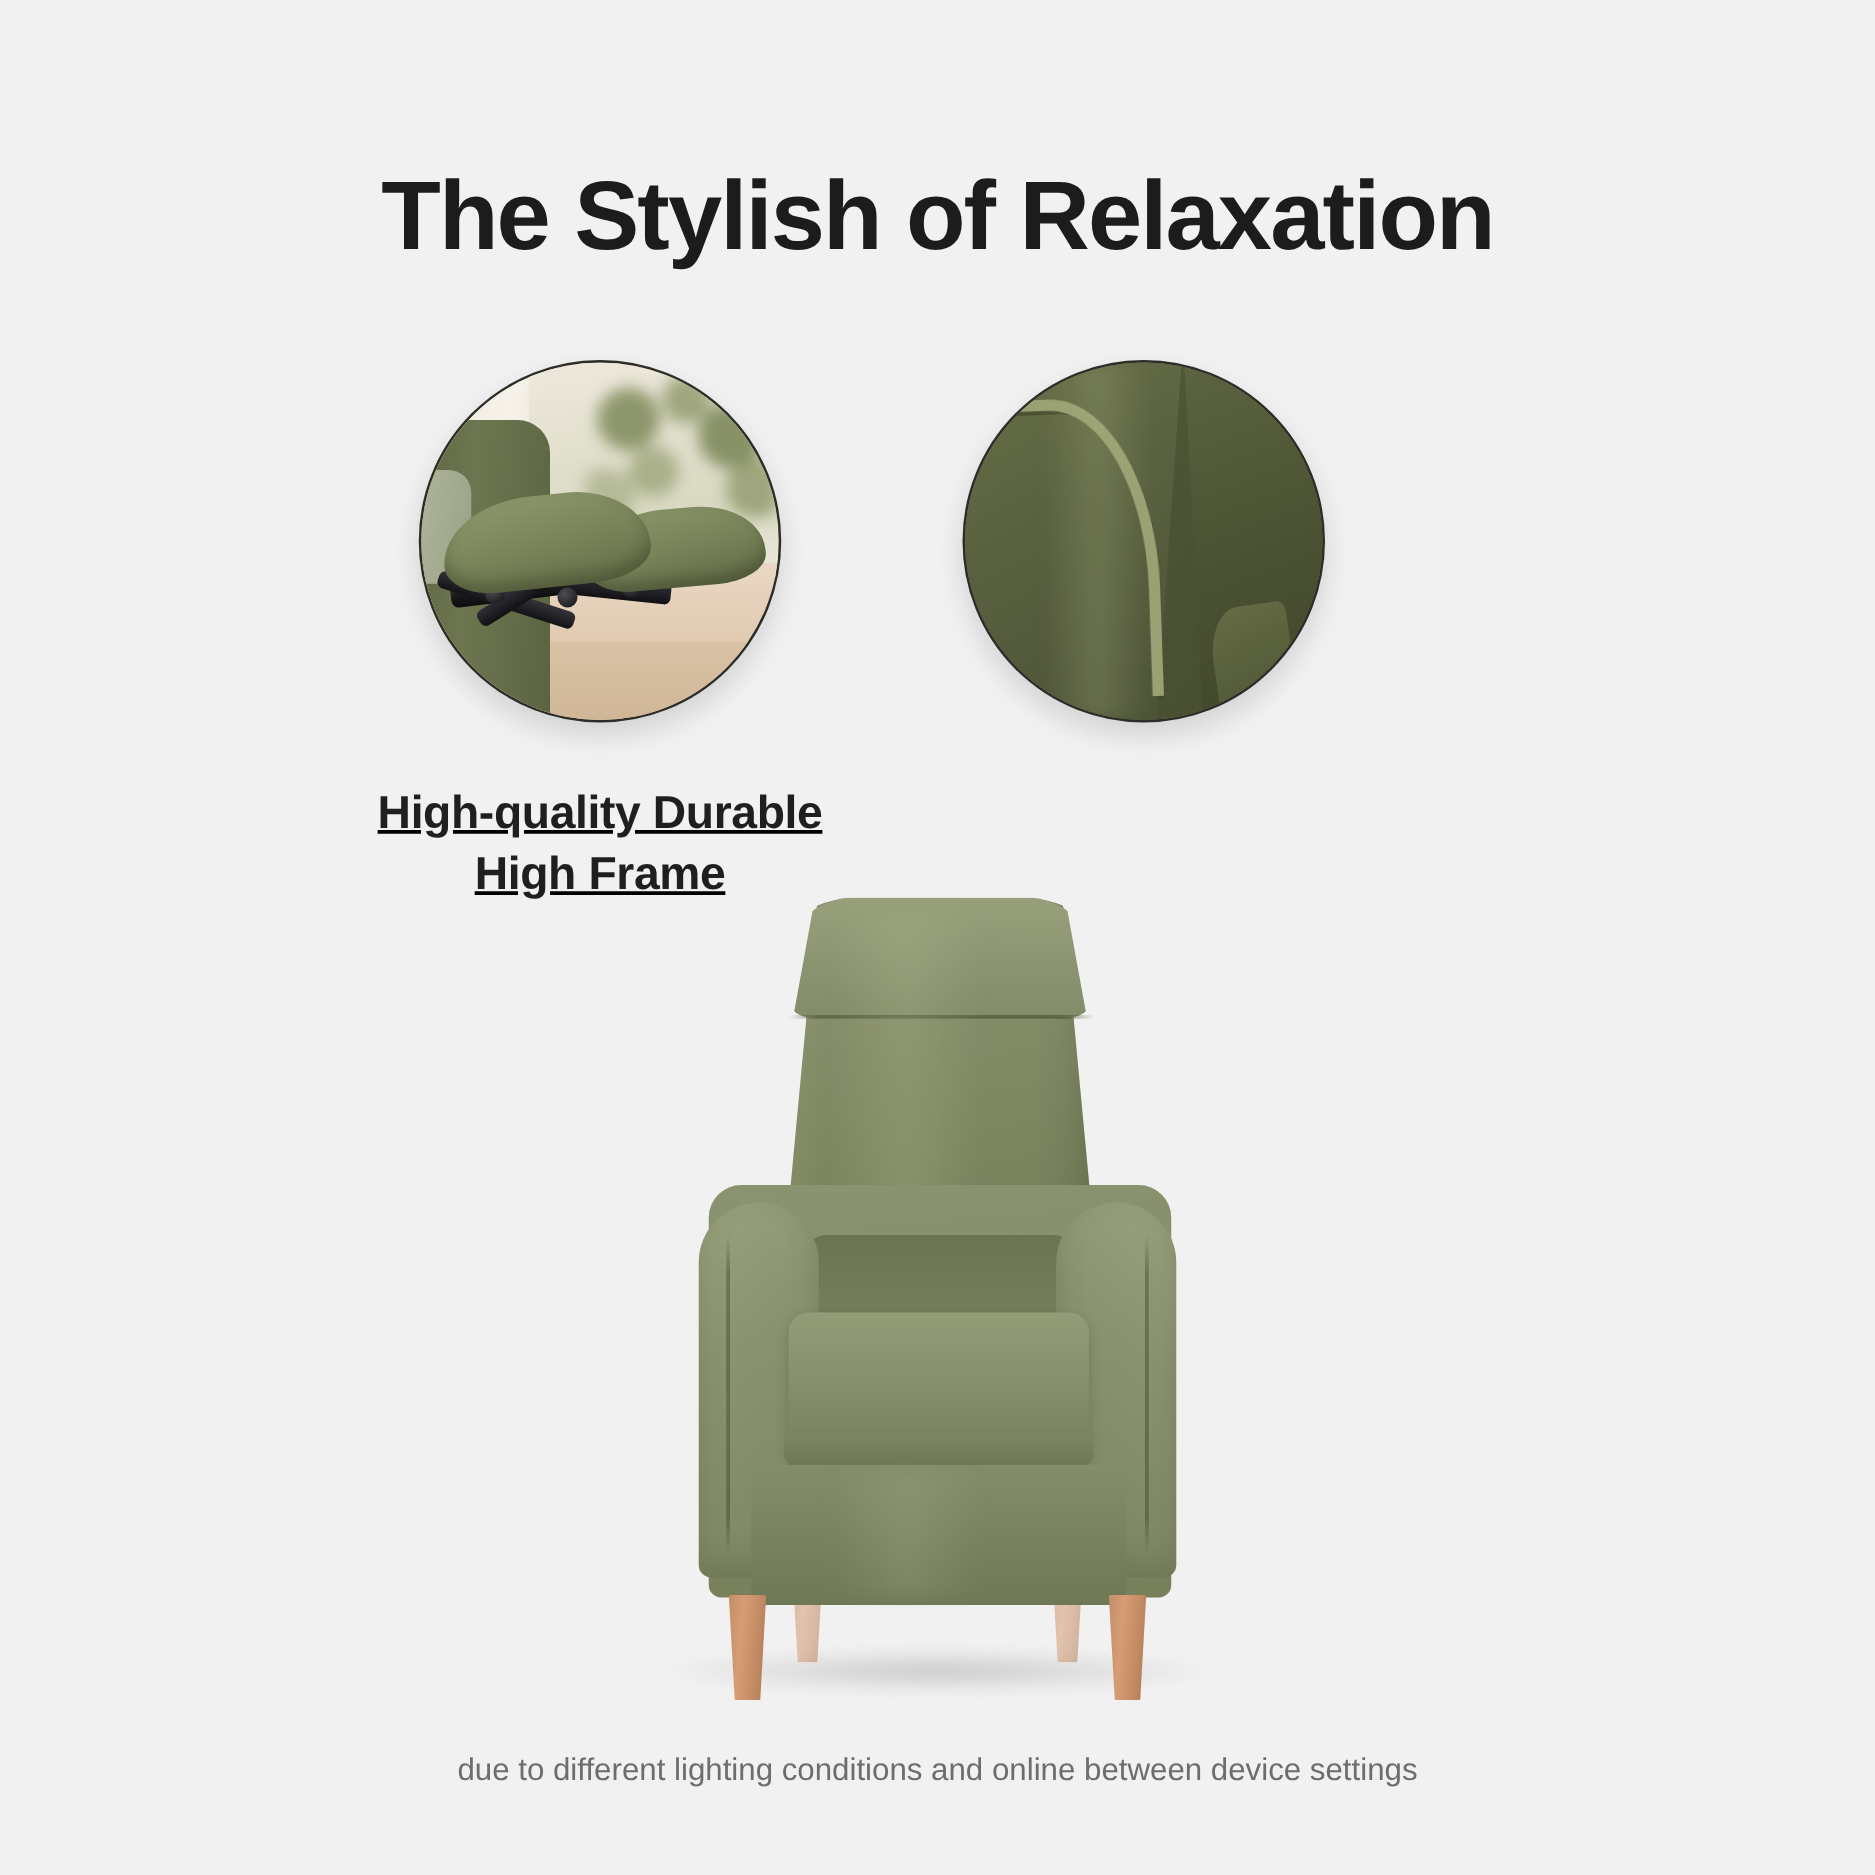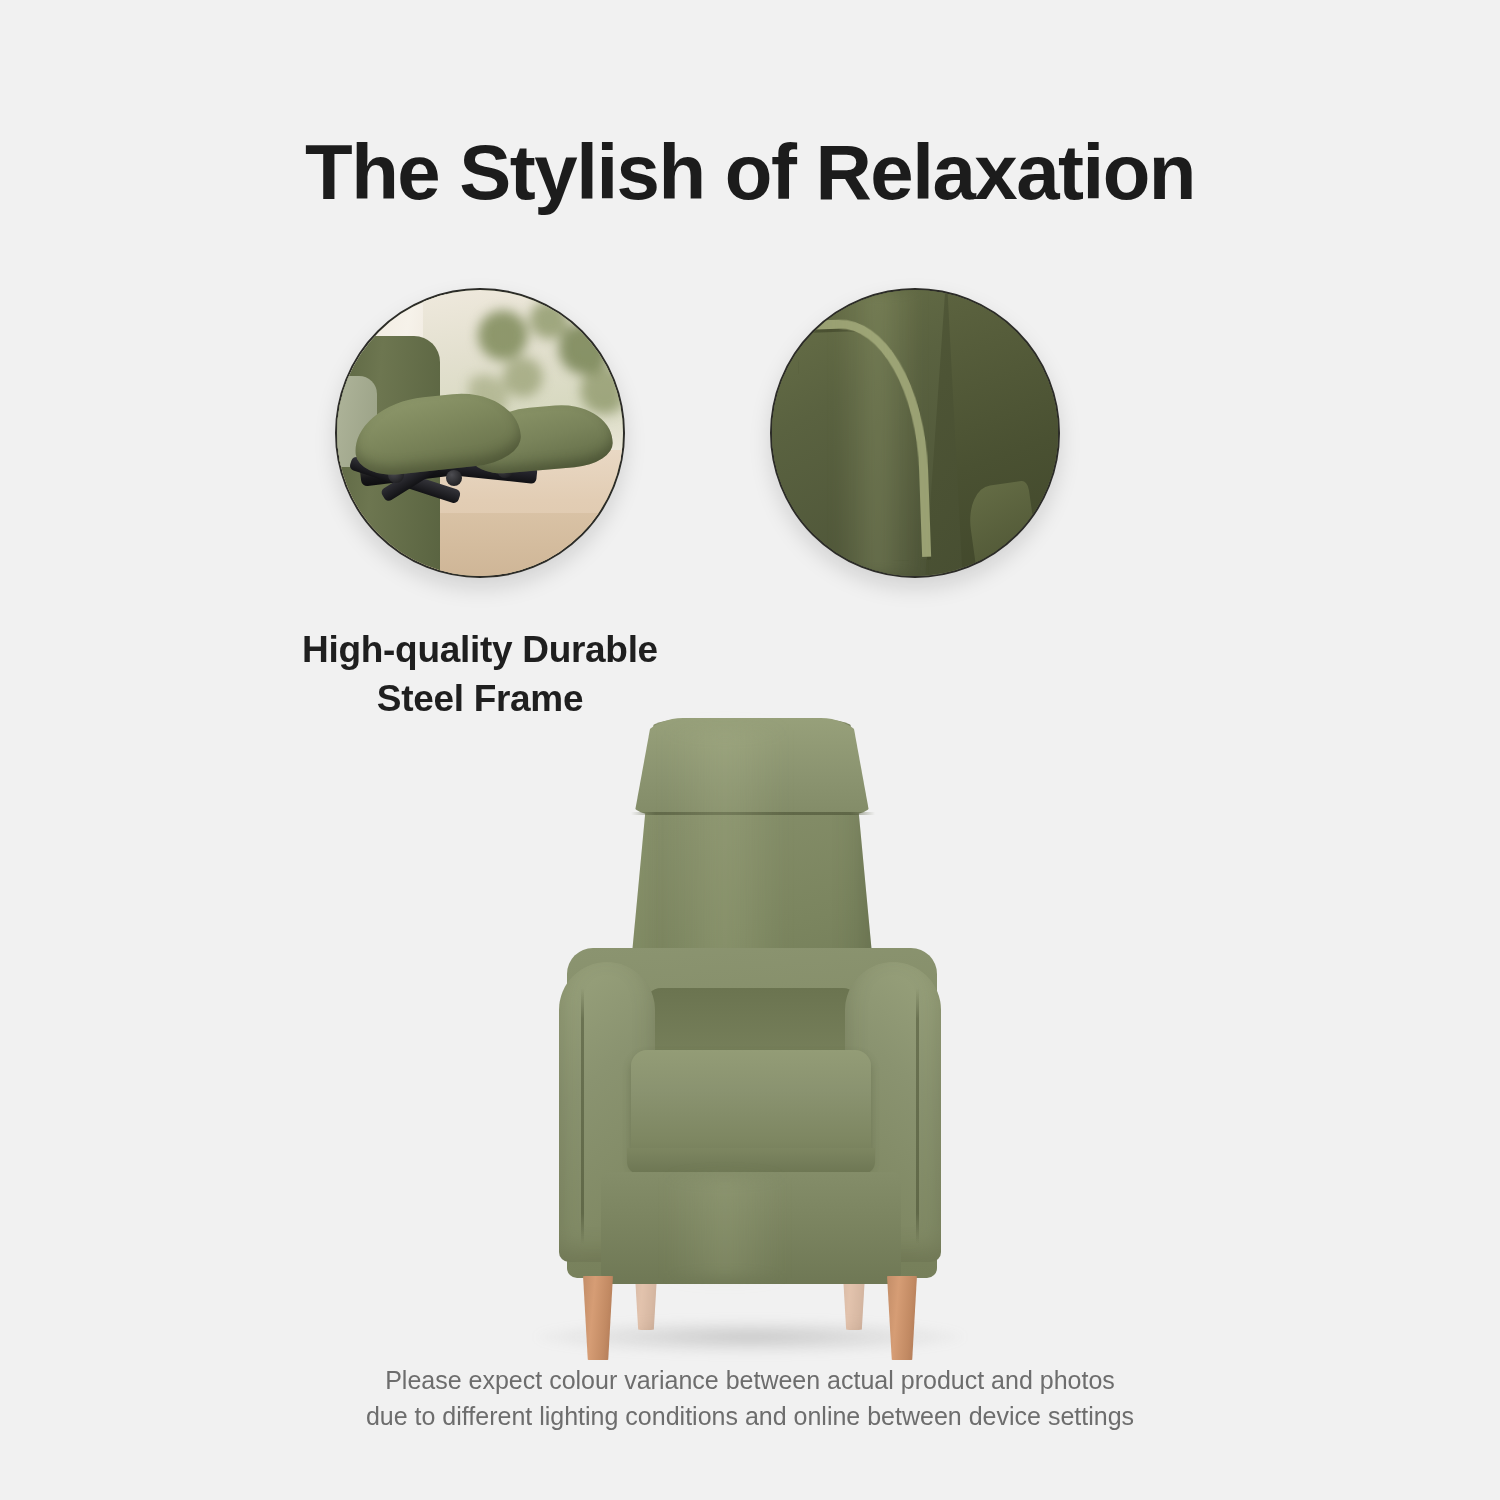--- a/index.html
+++ b/index.html
@@ -23,20 +23,21 @@
     line-height:1.05;
   }
 
   
   .features {
     position:absolute;
     top:288px; left:0; width:1391px;
     display:flex;
     justify-content:center;
     align-items:flex-start;
+    text-decoration:underline;
   }
   .feature { width:435px; display:flex; flex-direction:column; align-items:center; }
   .feature.f1 { margin-left:4px; }
   .feature.f3 { margin-right:6px; }
 
   .circle {
     width:290px; height:290px;
     border-radius:50%;
     border:2px solid #2c2c28;
     overflow:hidden;
@@ -273,21 +274,21 @@
         <div class="c1-steel3"></div>
         <div class="c1-pivot" style="left:18%; top:62%;"></div>
         <div class="c1-pivot" style="left:38%; top:63%;"></div>
         <div class="c1-pivot" style="left:56%; top:60%;"></div>
         <div class="c1-cushB"></div>
         <div class="c1-cushA"></div>
       </div>
     </div>
     <div class="caption">
       <span>High-quality Durable</span><br>
-      <span>Steel Frame</span>
+      <span>High Frame</span>
     </div>
   </div>
 
   <div class="feature f2">
     <div class="circle">
       <div class="scene">
         <div class="c2-base"></div>
         <div class="c2-right"></div>
         <div class="c2-left"></div>
         <div class="c2-pipe2"></div>
@@ -327,15 +328,15 @@
 
     <div class="ch-skirt"></div>
     <div class="ch-skirt-sheen"></div>
 
     <div class="ch-leg ch-leg-fl"></div>
     <div class="ch-leg ch-leg-fr"></div>
   </div>
 </div>
 
 <div class="disclaimer">
-  <span>Please expect colour variance between actual product and photos</span><br>
+  <br>
   <span>due to different lighting conditions and online between device settings</span>
 </div>
 
 </body></html>

